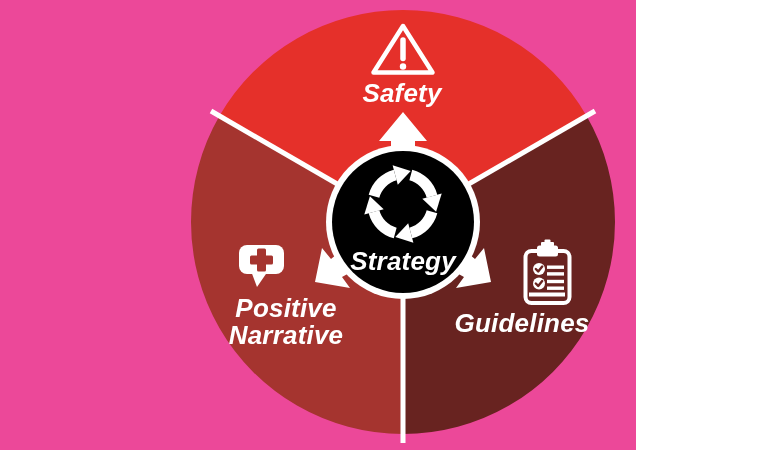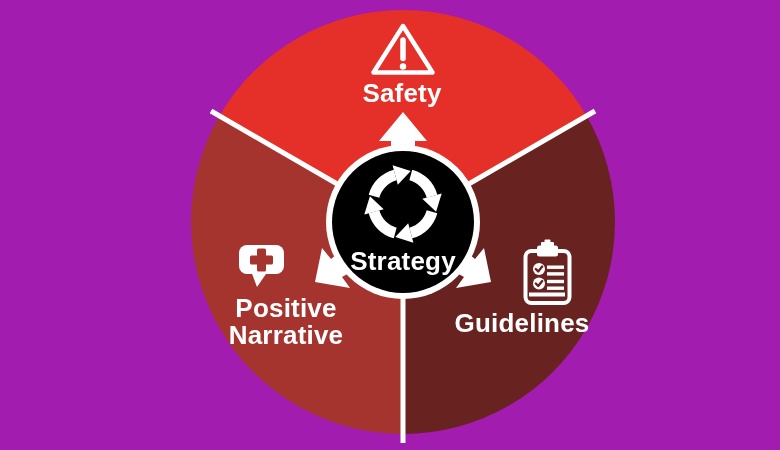--- a/index.html
+++ b/index.html
@@ -1,18 +1,19 @@
 <!DOCTYPE html>
 <html><head>
 <meta charset="utf-8">
 <style>
   html,body{margin:0;padding:0;background:#ffffff;}
   .stage{
-    position:relative;width:780px;height:450px;background:#a21caf;overflow:hidden;
+    position:relative;width:636px;height:450px;background:#ec4899;overflow:hidden;
     font-family:"Liberation Sans",sans-serif;
+    font-style:italic;
   }
   svg{display:block;}
   .seg-label{font-weight:bold;font-size:26px;fill:#ffffff;letter-spacing:0.2px;}
   .hub-label{font-weight:bold;font-size:26px;fill:#ffffff;letter-spacing:0.2px;}
 </style>
 </head>
 <body>
 
 <div class="stage">
   <svg viewBox="0 0 780 450" width="780" height="450">

